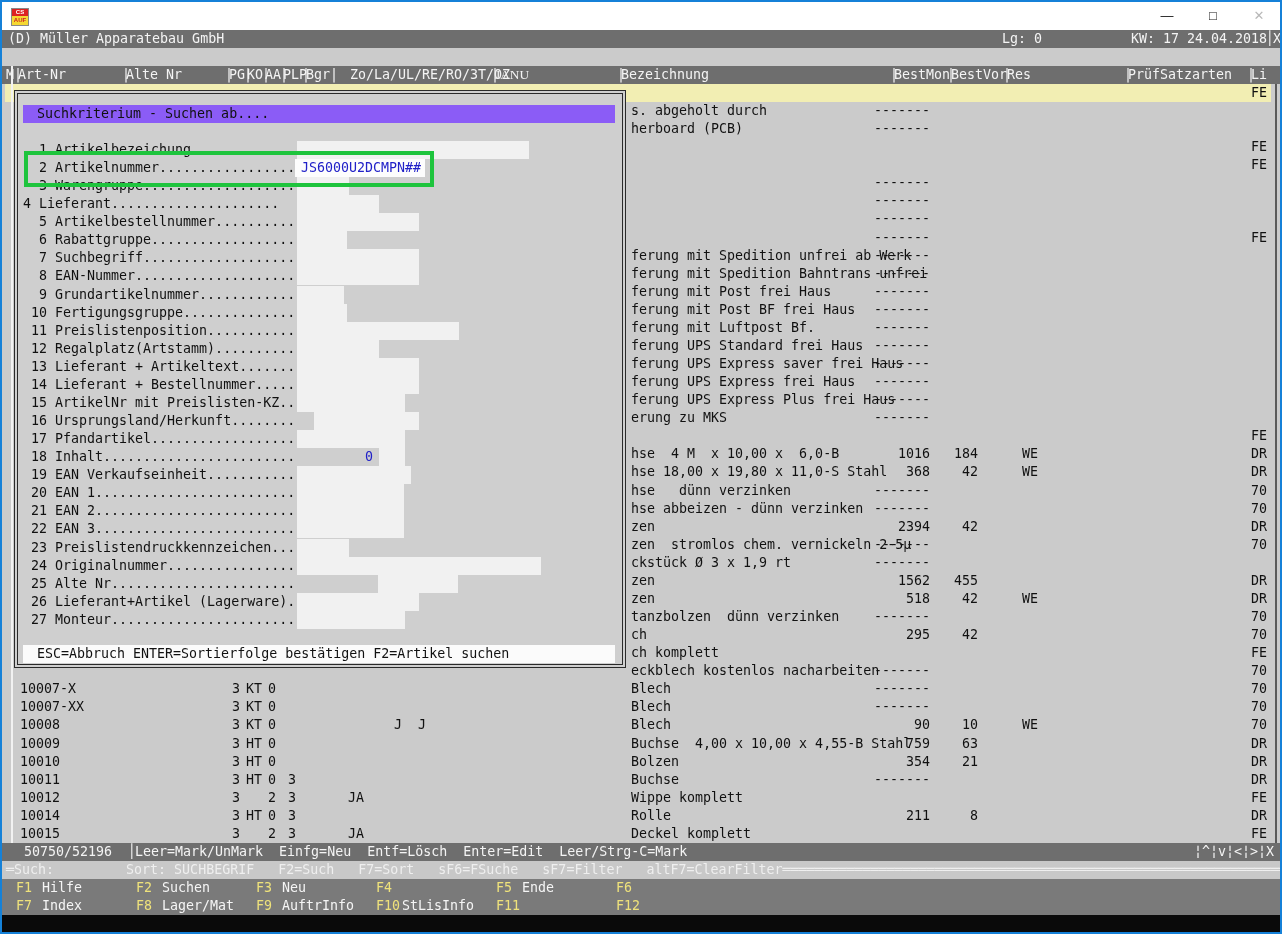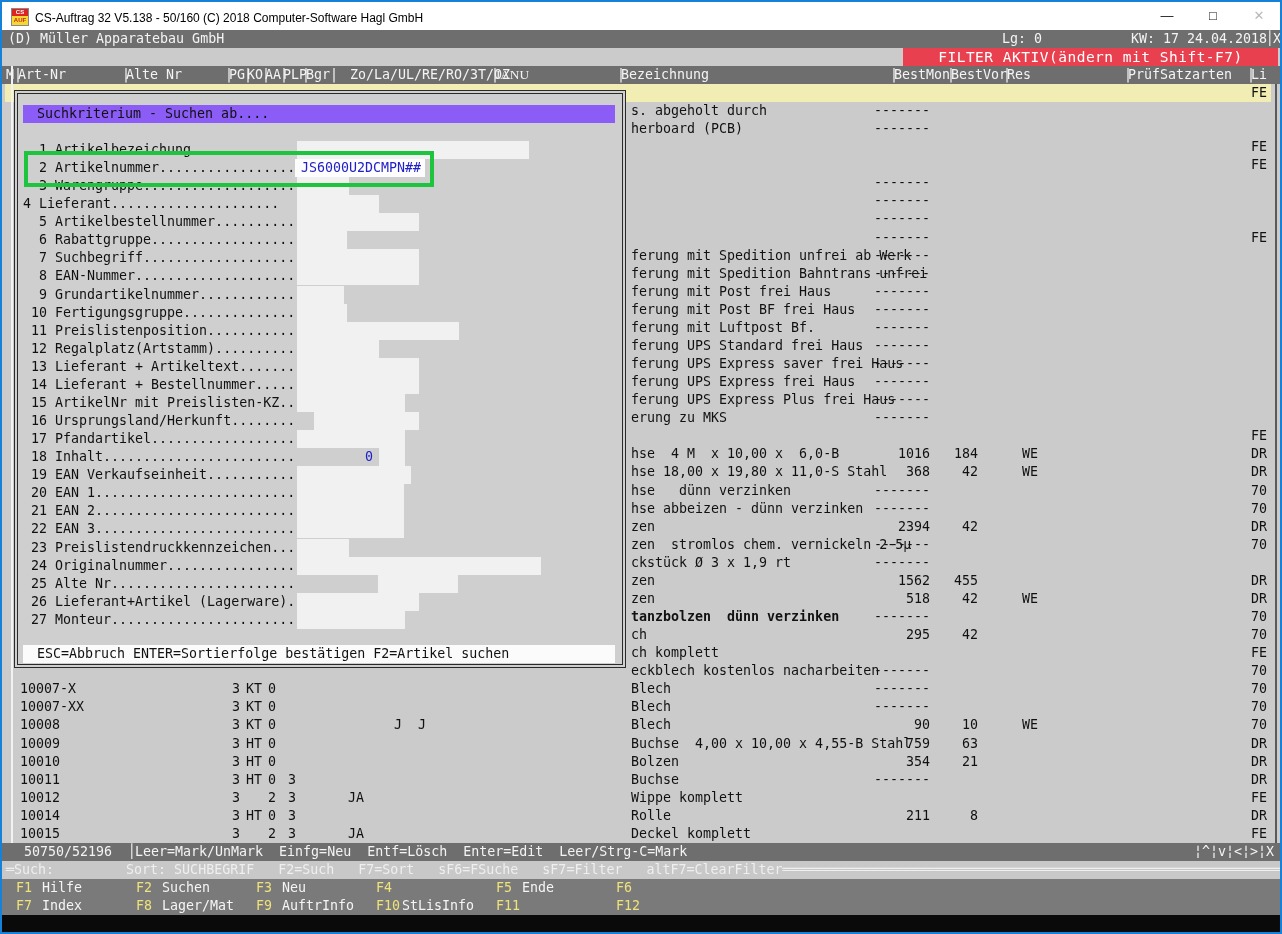--- a/index.html
+++ b/index.html
@@ -51,37 +51,35 @@
   <div class="frame" style="left:0;top:0;width:1282px;height:2px;"></div>
   <div class="frame" style="left:0;top:932px;width:1282px;height:2px;"></div>
   <div class="frame" style="left:0;top:0;width:2px;height:934px;"></div>
   <div class="frame" style="left:1280px;top:0;width:2px;height:934px;"></div>
 
   <div id="titlebar">
     <div id="appicon">
       <div class="ictop">CS</div>
       <div class="icbot">AUF</div>
     </div>
-    <div id="apptitle">CS-Auftrag 32 V5.138 - 50/160 (C) 2018 Computer-Software Hagl GmbH</div>
     <div class="winbtn" style="left:1142px;">—</div>
     <div class="winbtn" style="left:1188px;">□</div>
     <div class="winbtn" style="left:1234px;color:#b8b8b8;">✕</div>
   </div>
 
   <div class="bar-dark" style="left:2px;top:30px;width:1278px;height:18px;">
     <span class="abs" style="left:6px;">(D) Müller Apparatebau GmbH</span>
     <span class="abs" style="left:1000px;">Lg: 0</span>
     <span class="abs" style="left:1129px;">KW: 17 24.04.2018</span>
     <span class="abs" style="left:1264px;">│</span>
     <span class="abs" style="left:1271px;">X</span>
   </div>
 
   <div class="abs" style="left:2px;top:48px;width:1278px;height:18px;background:#cbcbcb;">
     <span class="abs" style="left:4px;background:#dedede;padding:0 4px;">Artikel pflegen (ARTSTAMM.BRO)</span>
-    <div class="red-banner" style="left:901px;top:0;width:375px;height:18px;">FILTER AKTIV(ändern mit Shift-F7)</div>
   </div>
 
   <div class="bar-dark" style="left:2px;top:66px;width:1278px;height:18px;" id="colheader">
       <span class="abs" style="left:4px;">M</span>
       <span class="abs" style="left:12px;">|</span>
       <span class="abs" style="left:16px;">Art-Nr</span>
       <span class="abs" style="left:120px;">|</span>
       <span class="abs" style="left:124px;">Alte Nr</span>
       <span class="abs" style="left:223px;">|</span>
       <span class="abs" style="left:227px;">PG</span>
@@ -232,21 +230,21 @@
         <span style="left:1251px;">DR</span>
       </div>
       <div class="trow" style="top: 590px;">
         <span style="left:631px;">zen</span>
         <span class="ralign" style="left:866px;width:64px;">518</span>
         <span class="ralign" style="left:914px;width:64px;">42</span>
         <span style="left:1022px;">WE</span>
         <span style="left:1251px;">DR</span>
       </div>
       <div class="trow" style="top: 608px;">
-        <span style="left:631px;font-weight:bold;">tanzbolzen  dünn verzinken</span>
+        <span style="left:631px;">tanzbolzen  dünn verzinken</span>
         <span class="ralign" style="left:866px;width:64px;">-------</span>
         <span style="left:1251px;">70</span>
       </div>
       <div class="trow" style="top: 626px;">
         <span style="left:631px;">ch</span>
         <span class="ralign" style="left:866px;width:64px;">295</span>
         <span class="ralign" style="left:914px;width:64px;">42</span>
         <span style="left:1251px;">70</span>
       </div>
       <div class="trow" style="top: 644px;">

